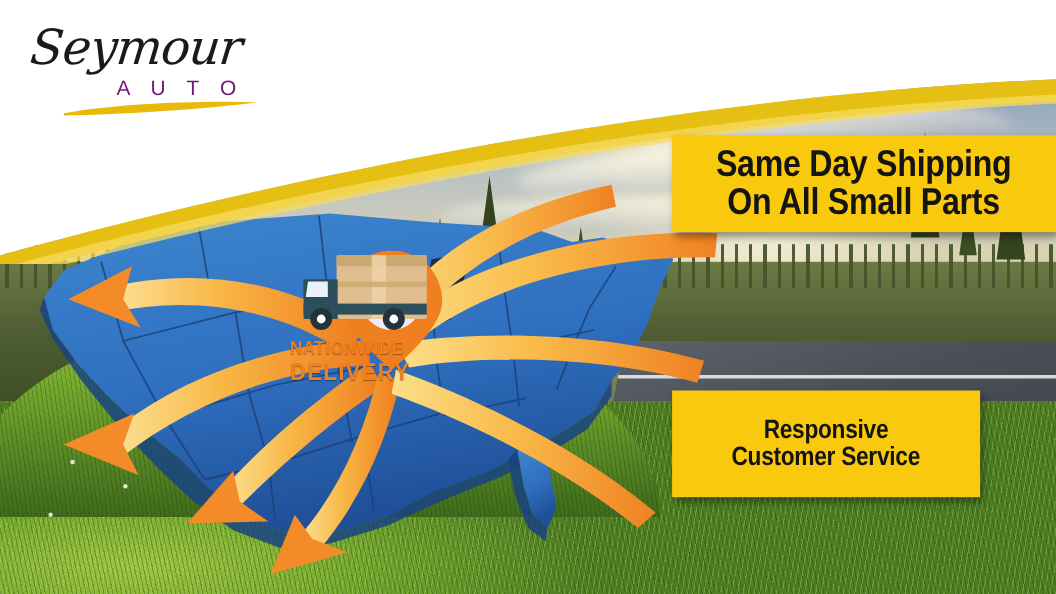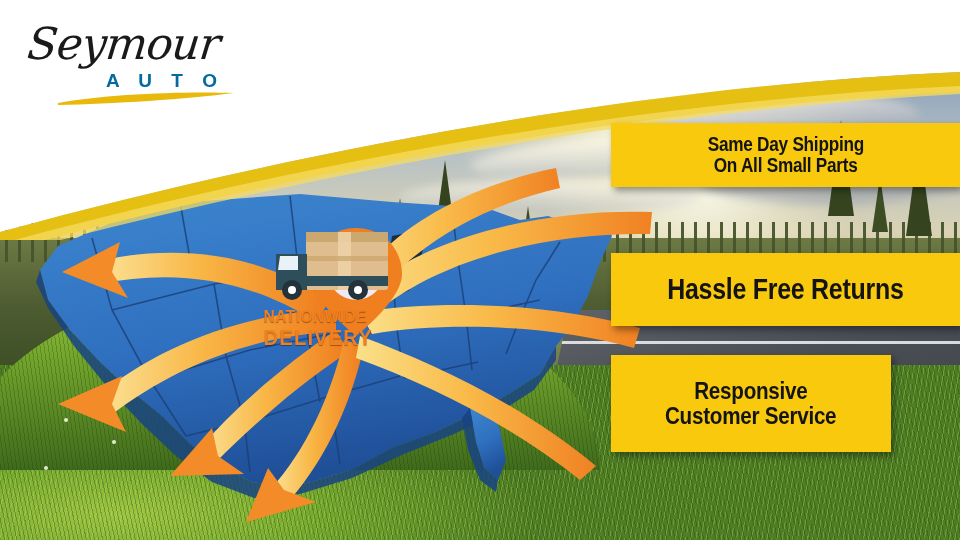--- a/index.html
+++ b/index.html
@@ -116,21 +116,21 @@
   }
   .logo-name {
     font-family:"DejaVu Serif", serif;
     font-style:italic; font-size:44px; color:#1a1a1a; letter-spacing:-1px;
     position:absolute; left:6px; top:6px; font-weight:400;
     transform:skewX(-6deg);
   }
   .logo-sub {
     position:absolute; left:84px; top:58px;
     font-family:"Liberation Sans", sans-serif;
-    font-size:19px; font-weight:700; color:#0369a1; letter-spacing:7px;
+    font-size:19px; font-weight:400; color:#701a75; letter-spacing:7px;
   }
   .logo-swish {
     position:absolute; left:34px; top:78px; width:180px; height:16px;
   }
 
   
   .mapwrap { position:absolute; left:0px; top:150px; width:660px; height:370px; }
 
   
   .banner {
@@ -139,21 +139,21 @@
     box-shadow:3px 4px 7px rgba(0,0,0,.40);
     display:flex; flex-direction:column; align-items:center; justify-content:center;
     color:#141414;
     font-family:"Liberation Sans", sans-serif;
     font-weight:700;
     line-height:1.04;
     text-align:center;
     letter-spacing:-.3px;
   }
   .banner span { display:block; transform:scaleX(.86); transform-origin:center; white-space:nowrap; }
-  #b1 { left:611px; top:123px; width:349px; height:64px; font-size:20px; }
+  #b1 { left:611px; top:123px; width:349px; height:88px; font-size:34px; }
   #b2 { left:611px; top:253px; width:349px; height:73px; font-size:29px; }
   #b3 { left:611px; top:355px; width:280px; height:97px; font-size:24px; }
 
   
   .nwtext {
     position:absolute; left:258px; top:308px; width:140px;
     text-align:left; color:#ef7f1f;
     font-family:"Liberation Sans", sans-serif; font-weight:700;
     text-shadow:0 1px 1px rgba(0,0,0,.35);
     line-height:1.06;
@@ -334,22 +334,19 @@
     <svg class="logo-swish" viewBox="0 0 180 16">
       <path d="M2 13 C48 4, 130 1, 178 3 C132 9, 56 14, 2 15 Z" fill="#e8b90a"></path>
     </svg>
   </div>
 
   <div class="banner" id="b1">
     <span>Same Day Shipping</span>
     <span>On All Small Parts</span>
   </div>
 
-  <div class="banner" id="b2">
-    <span>Hassle Free Returns</span>
-  </div>
 
   <div class="banner" id="b3">
     <span>Responsive</span>
     <span>Customer Service</span>
   </div>
 
 </div>
 
 </body></html>

